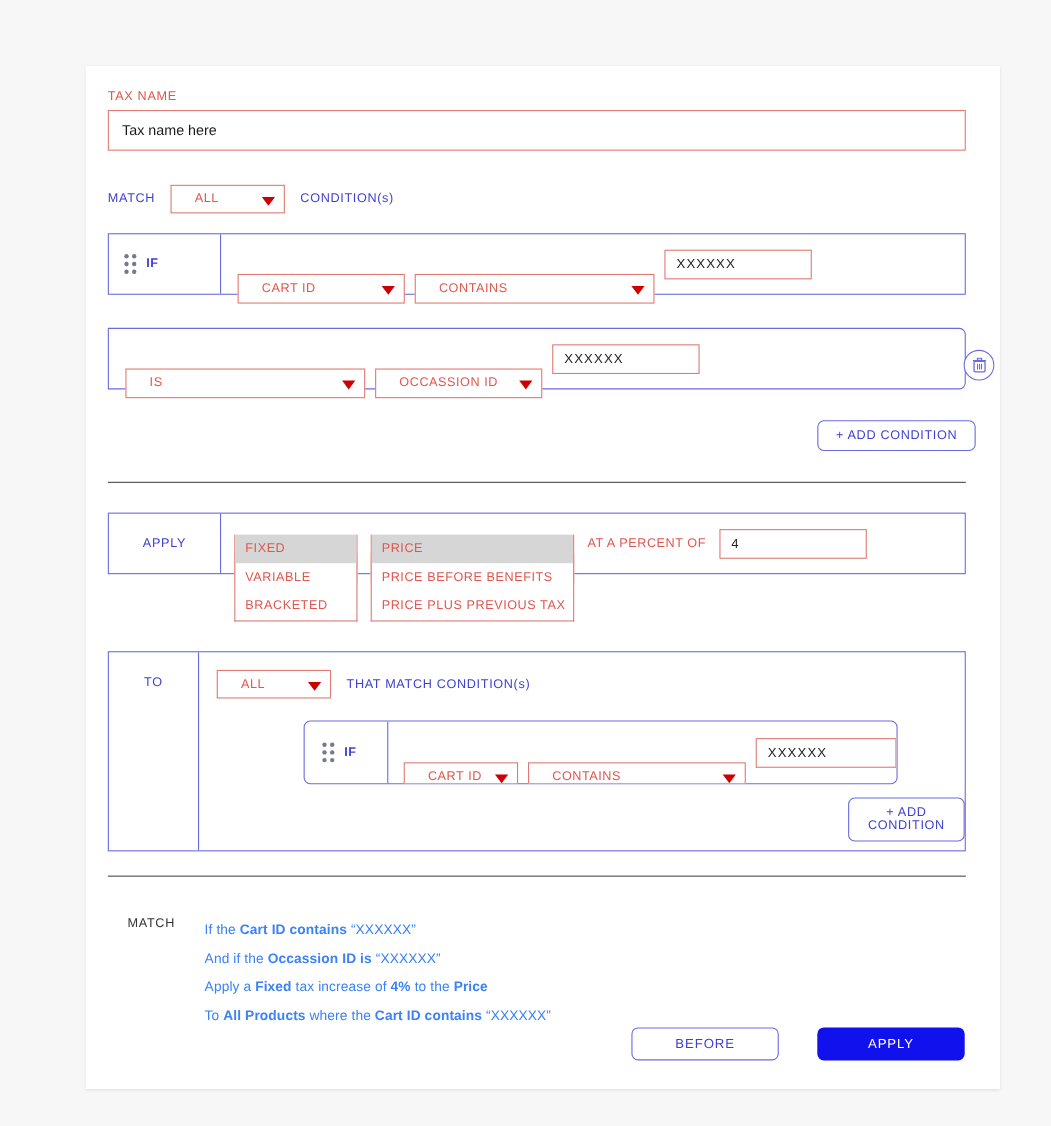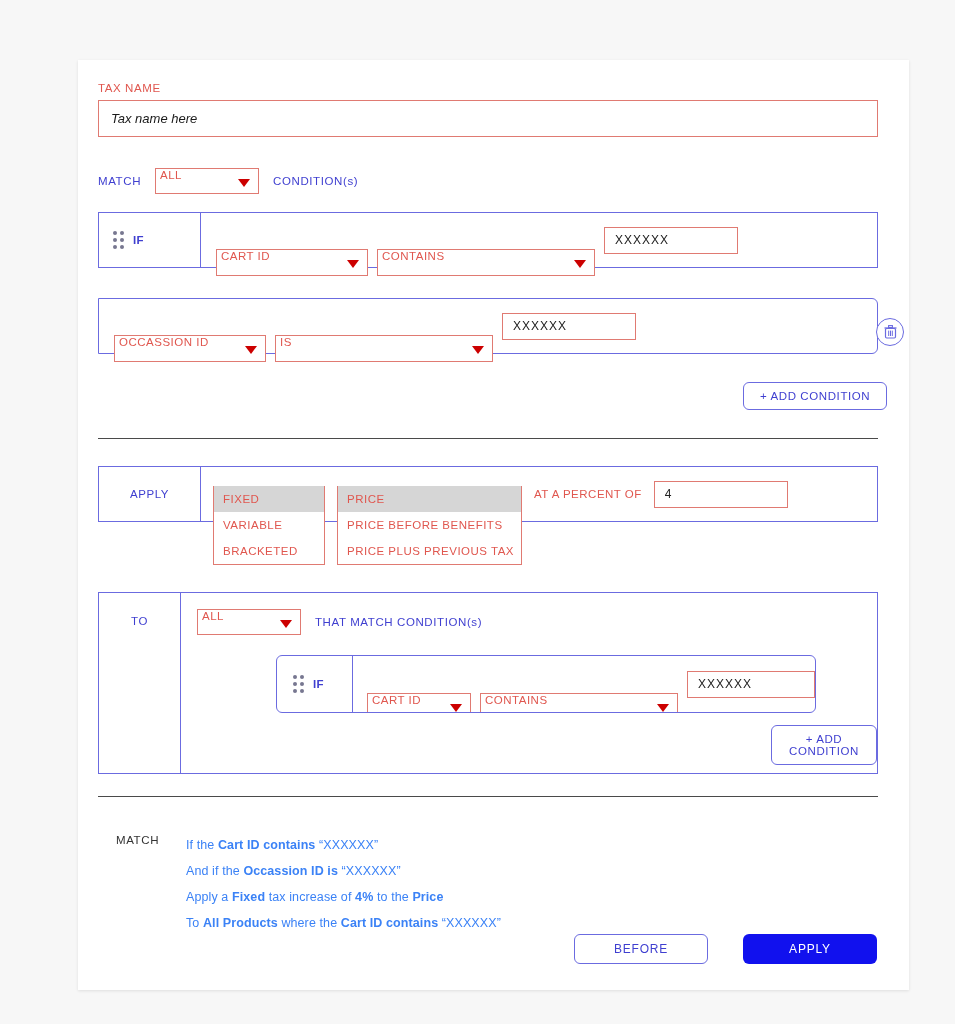--- a/index.html
+++ b/index.html
@@ -47,34 +47,33 @@
   }
   .tax-input {
     position: absolute; left: 0; top: 40px;
     width: 780px; height: 37px;
     border: 1.6px solid var(--red-border);
     background: #fff;
     font-family: "Liberation Sans", sans-serif;
     font-size: 13px; color: #1a1a1a;
     padding-left: 12px;
     outline: none;
-    font-style: italic;
   }
 
   
   .match-row { position: absolute; left: 0; top: 108px; height: 26px; display: flex; align-items: center; }
   .lbl-blue { color: var(--blue); font-size: 11.5px; letter-spacing: 0.6px; }
 
   .sel {
     position: relative;
     border: 1.4px solid var(--red-border);
     background: #fff;
     height: 26px;
-    display: flex; 
-    padding-left: 4px; padding-right: 26px;
+    display: flex; align-items: center;
+    padding-left: 21px; padding-right: 26px;
     font-size: 11.5px; letter-spacing: 0.5px;
     color: var(--red-text);
     cursor: pointer;
     white-space: nowrap;
   }
   .sel .caret {
     position: absolute; right: 8px; top: 50%;
     width: 0; height: 0; margin-top: -2px;
     border-left: 6px solid transparent;
     border-right: 6px solid transparent;
@@ -292,26 +291,26 @@
         <div class="sel tall f-op">
           <span>CONTAINS</span>
           <span class="caret"></span>
         </div>
         <input class="f-val" value="XXXXXX" style="">
       </div>
     </div>
 
     <div class="cond-row r2">
       <div class="fields">
+        <div class="sel tall f-op">
+          <span>IS</span>
+          <span class="caret"></span>
+        </div>
         <div class="sel tall f-attr">
           <span>OCCASSION ID</span>
-          <span class="caret"></span>
-        </div>
-        <div class="sel tall f-op">
-          <span>IS</span>
           <span class="caret"></span>
         </div>
         <input class="f-val" value="XXXXXX" style="">
       </div>
     </div>
 
     <div class="trash">
       <svg width="13" height="14" viewBox="0 0 13 14">
         <rect x="1.5" y="3.5" width="10" height="9.5" rx="1.2" fill="none" stroke="#6b6be0" stroke-width="1.2"></rect>
         <line x1="0.5" y1="3" x2="12.5" y2="3" stroke="#6b6be0" stroke-width="1.3"></line>

